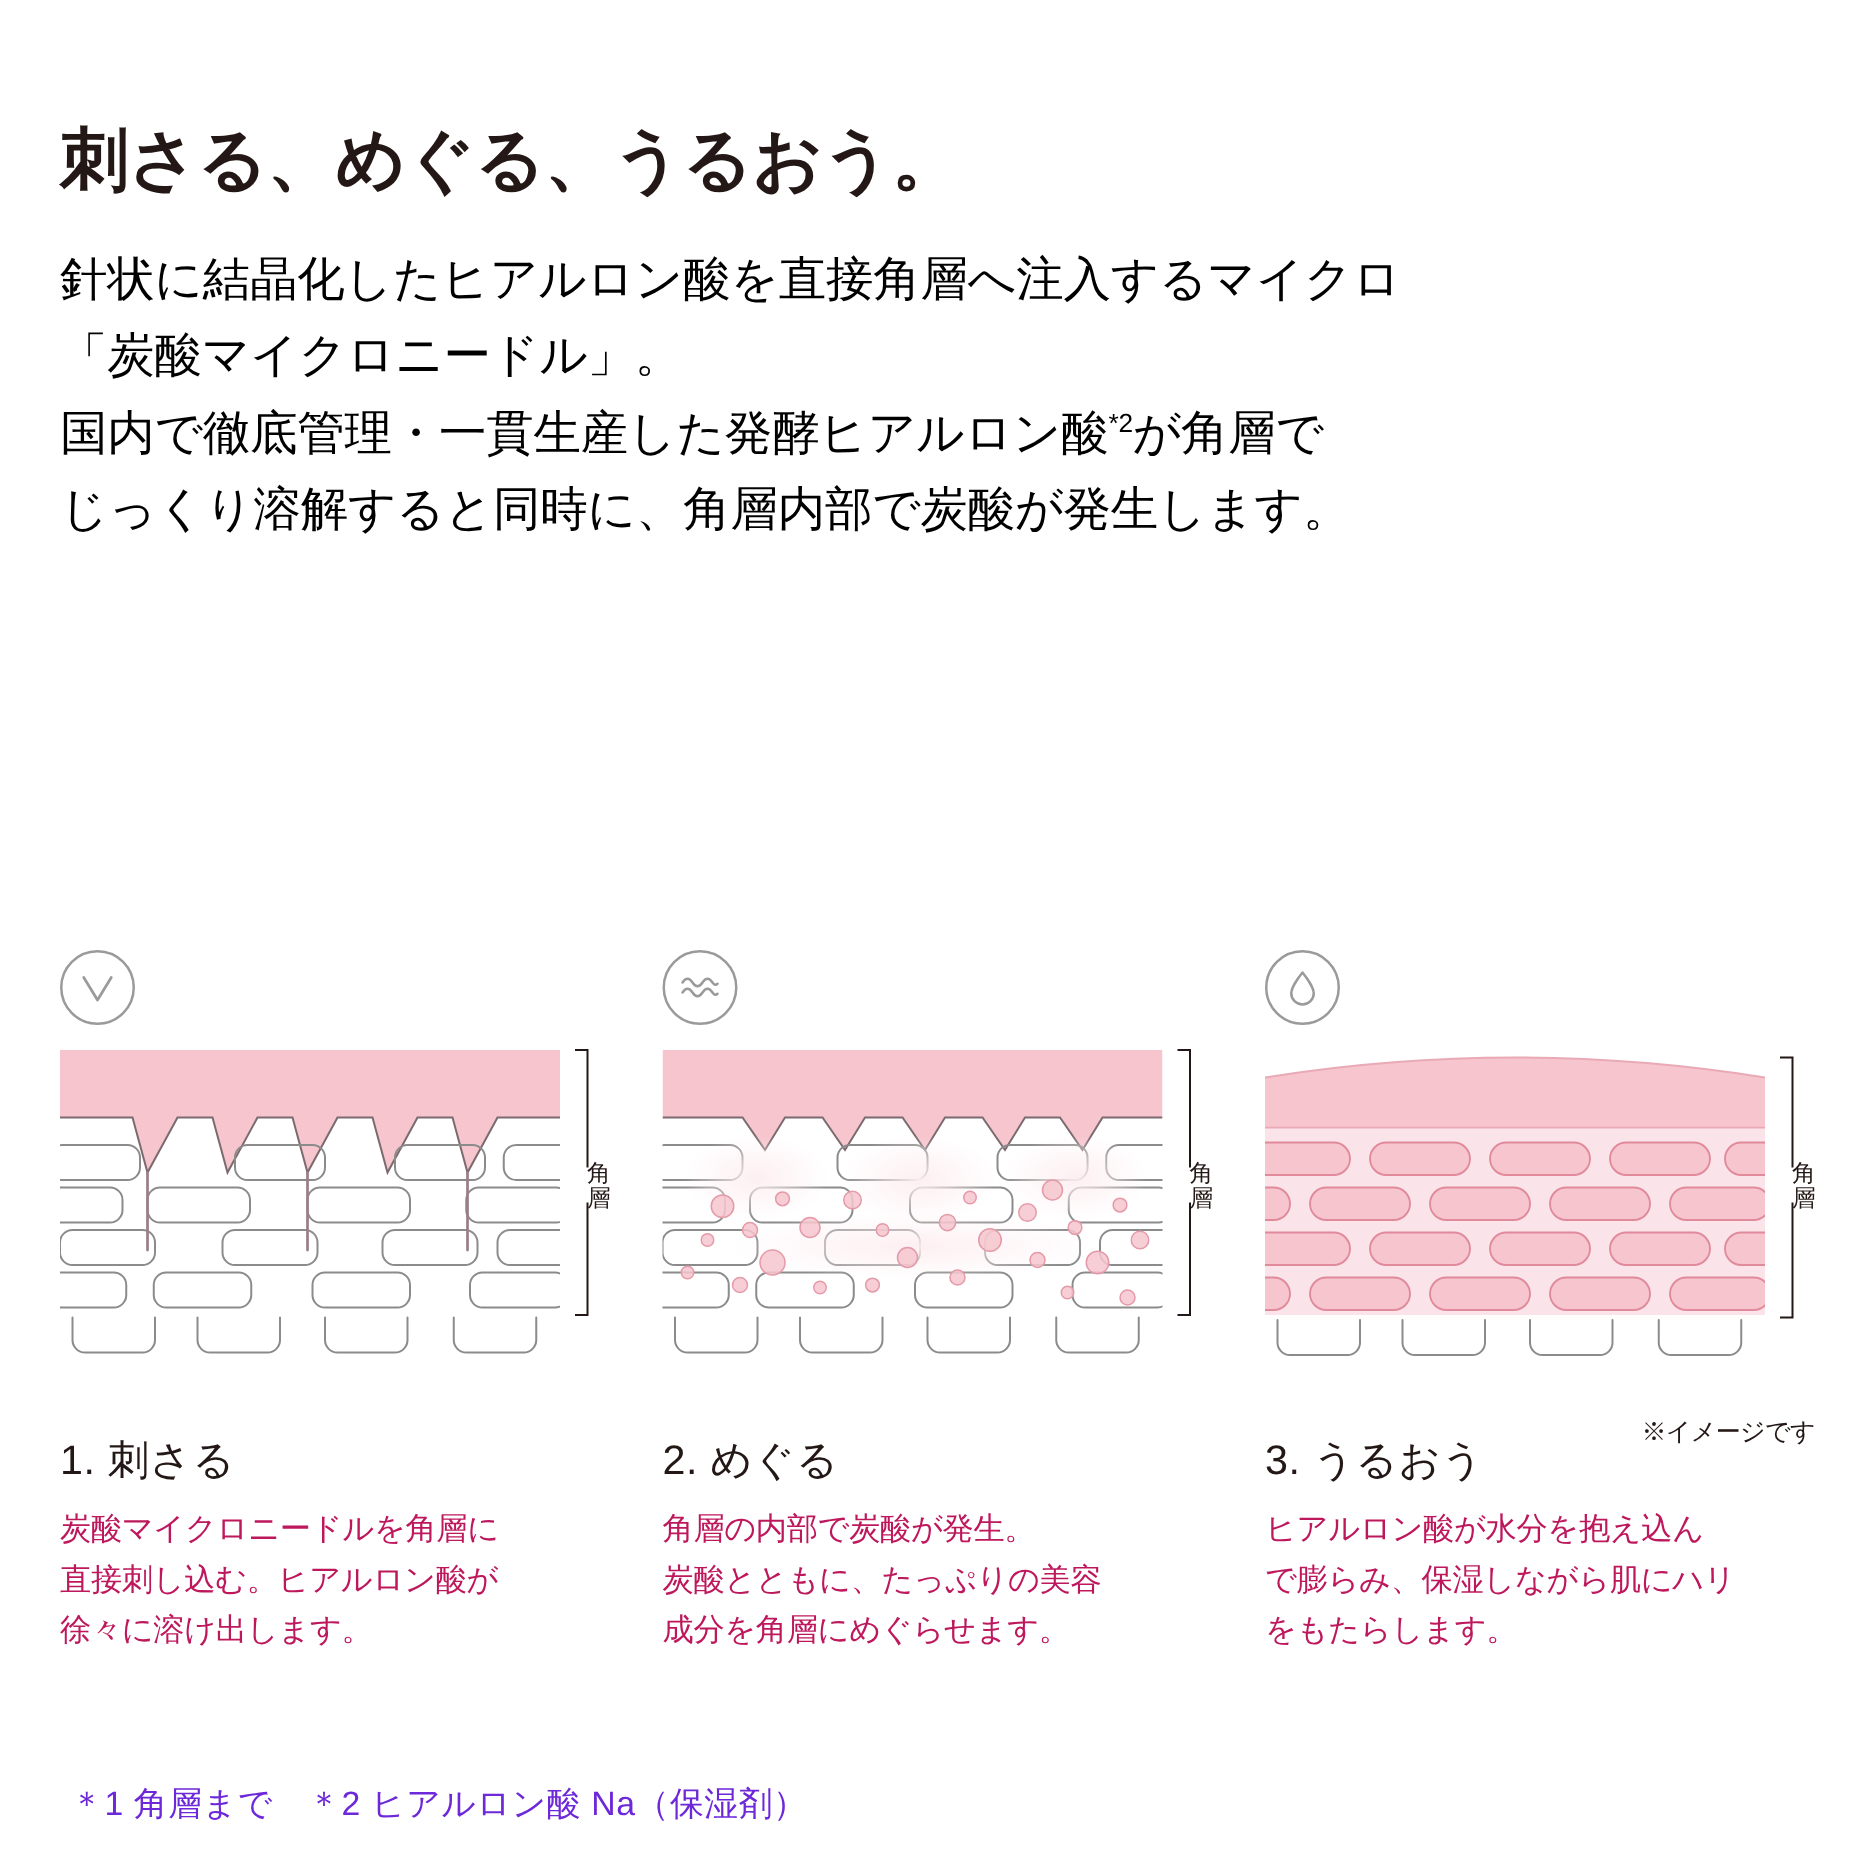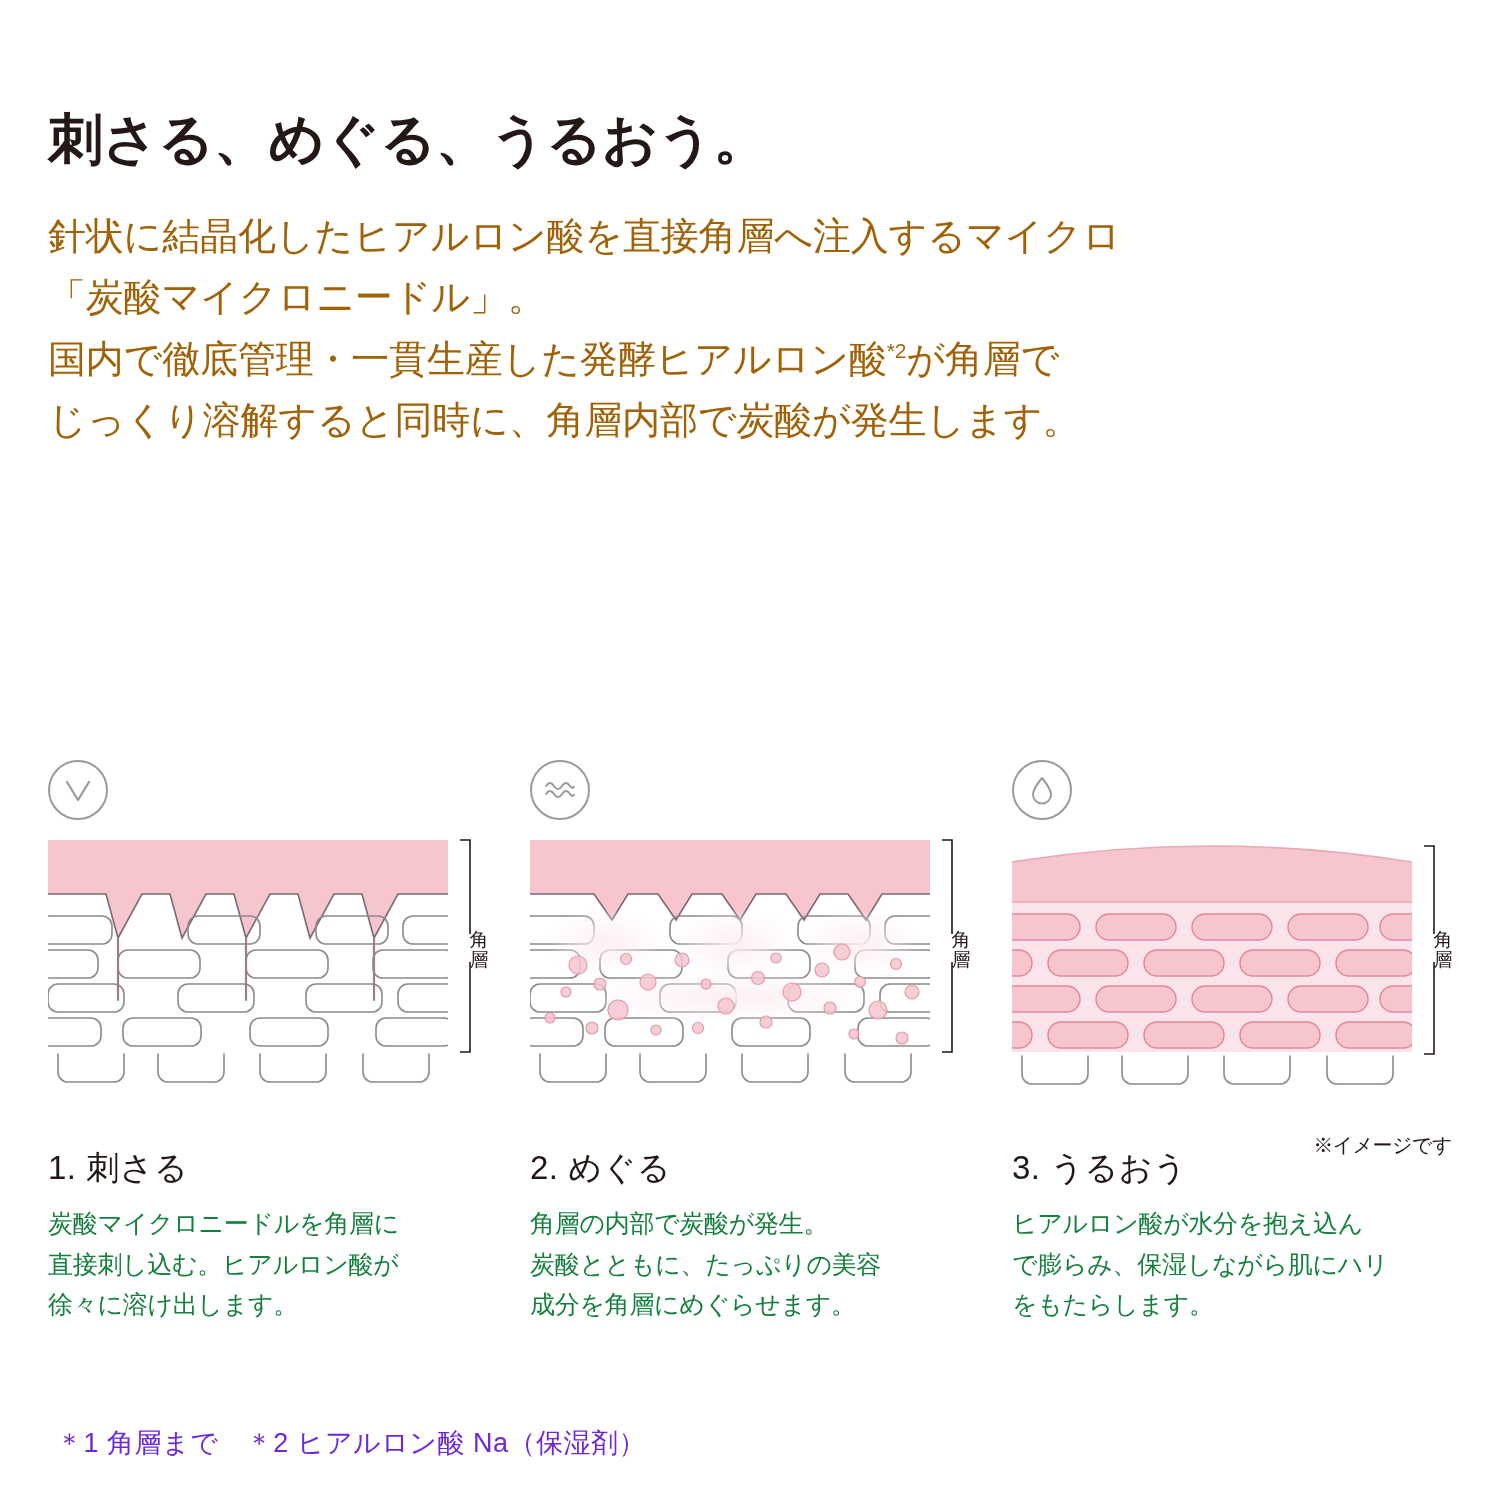--- a/index.html
+++ b/index.html
@@ -14,42 +14,42 @@
     color: #231815;
     position: relative;
     overflow: hidden;
   }
   .page {
     position: absolute;
     left: 0; top: 0;
     width: 1500px;
     height: 1500px;
     box-sizing: border-box;
-    padding: 12px 48px;
+    padding: 0 48px;
   }
   .headline {
     margin-top: 88px;
     font-size: 55px;
     font-weight: bold;
     line-height: 1.45;
     letter-spacing: -0.5px;
     color: #231815;
   }
   .headline .ln { display: block; white-space: nowrap; }
   .sup {
     font-size: 26px;
     vertical-align: super;
     font-weight: bold;
     letter-spacing: 0;
   }
   .lede {
     margin-top: 26px;
     font-size: 38px;
     line-height: 1.62;
-    color: #a16207;
+    color: #000000;
     letter-spacing: -0.2px;
   }
   .lede .ln { display: block; white-space: nowrap; }
   .lede .sup2 {
     font-size: 21px;
     vertical-align: super;
   }
 
   .steps {
     position: absolute;
@@ -101,21 +101,21 @@
   .step-title {
     margin-top: 14px;
     font-size: 33px;
     color: #231815;
     letter-spacing: 0.5px;
   }
   .step-body {
     margin-top: 12px;
     font-size: 25px;
     line-height: 1.62;
-    color: #15803d;
+    color: #be185d;
     letter-spacing: -0.3px;
   }
   .step-body .ln { display: block; white-space: nowrap; }
 
   .footnote {
     position: absolute;
     left: 56px;
     top: 1425px;
     font-size: 27px;
     color: #6d28d9;

